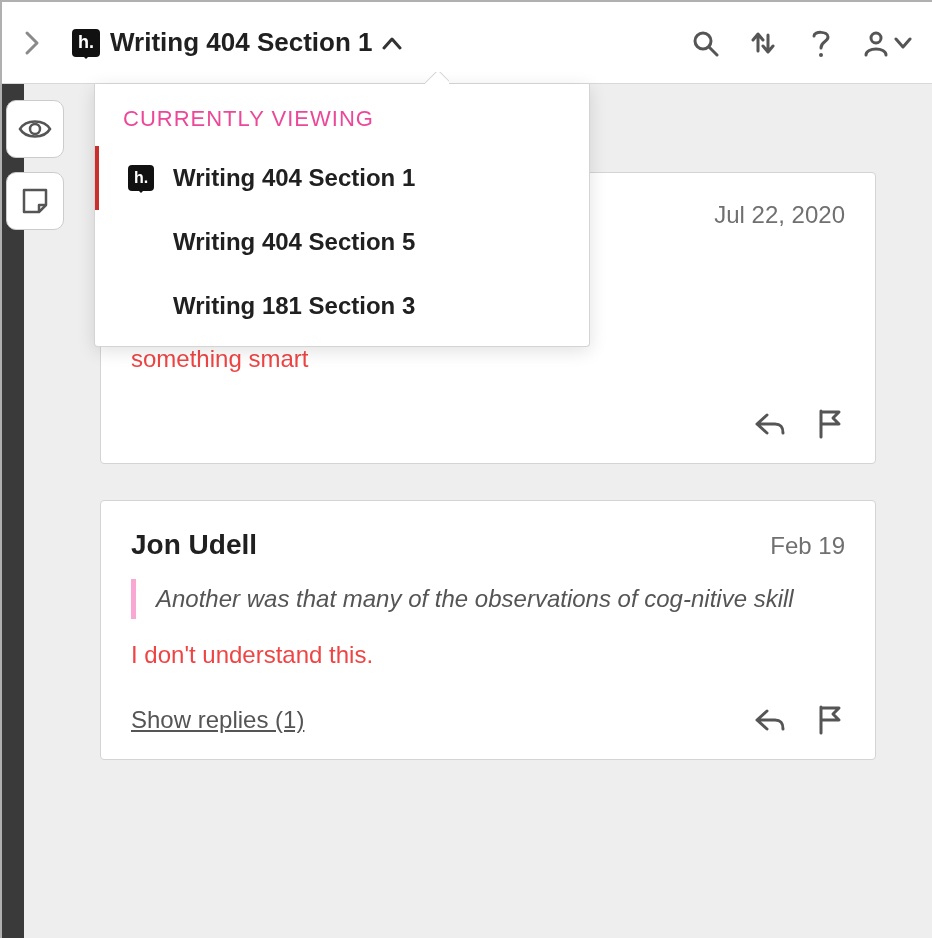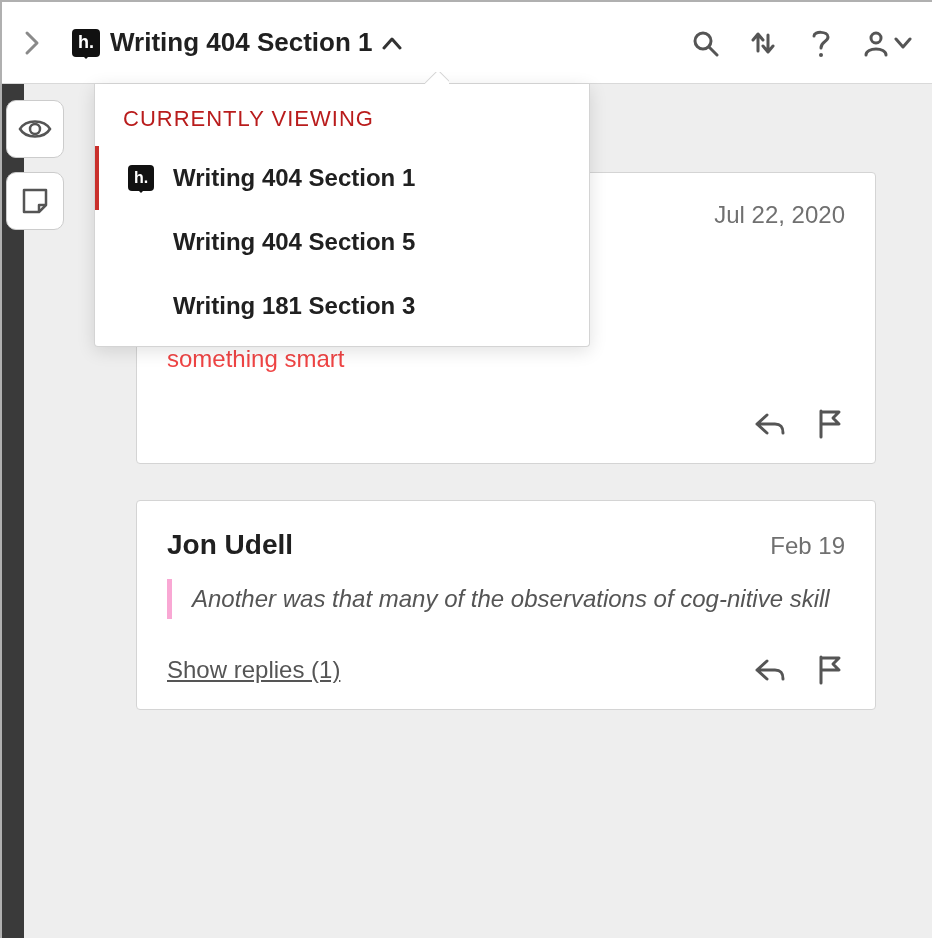--- a/index.html
+++ b/index.html
@@ -108,21 +108,21 @@
     color:#555; cursor:pointer;
   }
 
   
   .content {
     position:absolute;
     top:82px;
     left:22px;
     right:0;
     bottom:0;
-    padding: 88px 56px 40px 112px;
+    padding: 88px 56px 40px 76px;
     overflow:hidden;
   }
 
   
   .card {
     background:#fff;
     border:1px solid #d4d4d4;
     border-radius:4px;
     padding: 28px 30px 24px 30px;
     margin-bottom: 36px;
@@ -187,21 +187,21 @@
     position:absolute;
     top:2px; left:2px;
     width:20px; height:20px;
     background:#fff;
     border:1px solid #d4d4d4;
     transform:rotate(45deg);
   }
   .dropdown-header{
     font-size:22px;
     letter-spacing:1px;
-    color:#b91c1c;
+    color:#ec4899;
     padding: 22px 28px 14px 28px;
   }
   .dropdown-item{
     display:flex;
     align-items:center;
     gap:18px;
     padding: 18px 28px 18px 28px;
     font-size:24px;
     font-weight:700;
     cursor:pointer;
@@ -322,20 +322,21 @@
         </div>
       </div>
     </div>
 
     <div class="card">
       <div class="card-header">
         <span class="author">Jon Udell</span>
         <span class="date">Feb 19</span>
       </div>
       <div class="quote">Another was that many of the observations of cog-nitive skill</div>
+      <div class="bodytext">I don't understand this.</div>
       <div class="card-footer">
         <span class="show-replies">Show replies (1)</span>
         <div class="action-icons">
           <div class="icon-btn">
             <svg width="30" height="26" viewBox="0 0 30 26">
                 <path d="M12 4 L2 13 L12 22 M2 13 H20 C26 13 28 16 28 22" fill="none" stroke="currentColor" stroke-width="3" stroke-linecap="round" stroke-linejoin="round"></path>
               </svg>
           </div>
           <div class="icon-btn">
             <svg width="26" height="30" viewBox="0 0 26 30">

